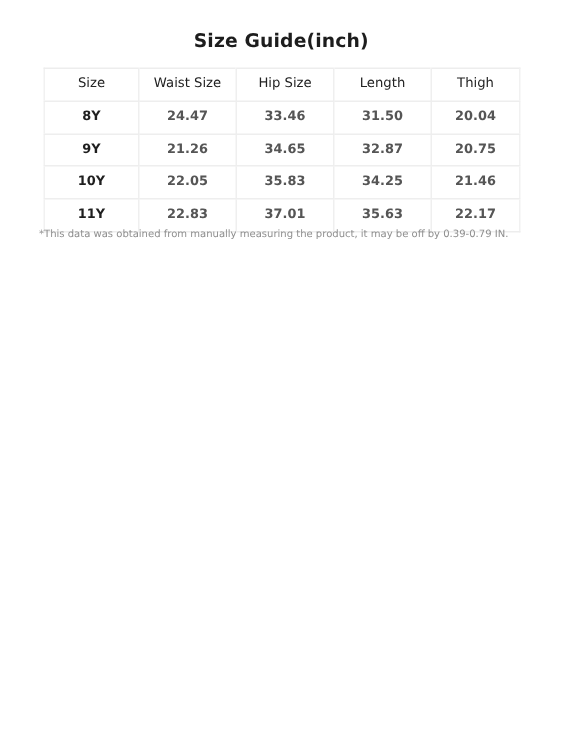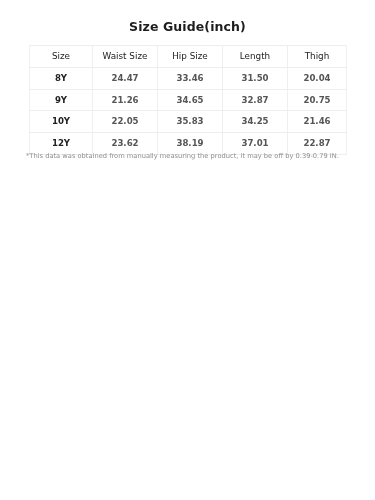--- a/index.html
+++ b/index.html
@@ -135,25 +135,25 @@
           <td class="value-cell">20.75</td>
         </tr>
         <tr>
           <td class="size-cell">10Y</td>
           <td class="value-cell">22.05</td>
           <td class="value-cell">35.83</td>
           <td class="value-cell">34.25</td>
           <td class="value-cell">21.46</td>
         </tr>
         <tr>
-          <td class="size-cell">12Y</td>
-          <td class="value-cell">23.62</td>
-          <td class="value-cell">38.19</td>
+          <td class="size-cell">11Y</td>
+          <td class="value-cell">22.83</td>
           <td class="value-cell">37.01</td>
-          <td class="value-cell">22.87</td>
+          <td class="value-cell">35.63</td>
+          <td class="value-cell">22.17</td>
         </tr>
       </tbody>
     </table>
   </div>
 
   <div class="footnote">*This data was obtained from manually measuring the product, it may be off by 0.39-0.79 IN.</div>
 
 </div>
 
 </body></html>

